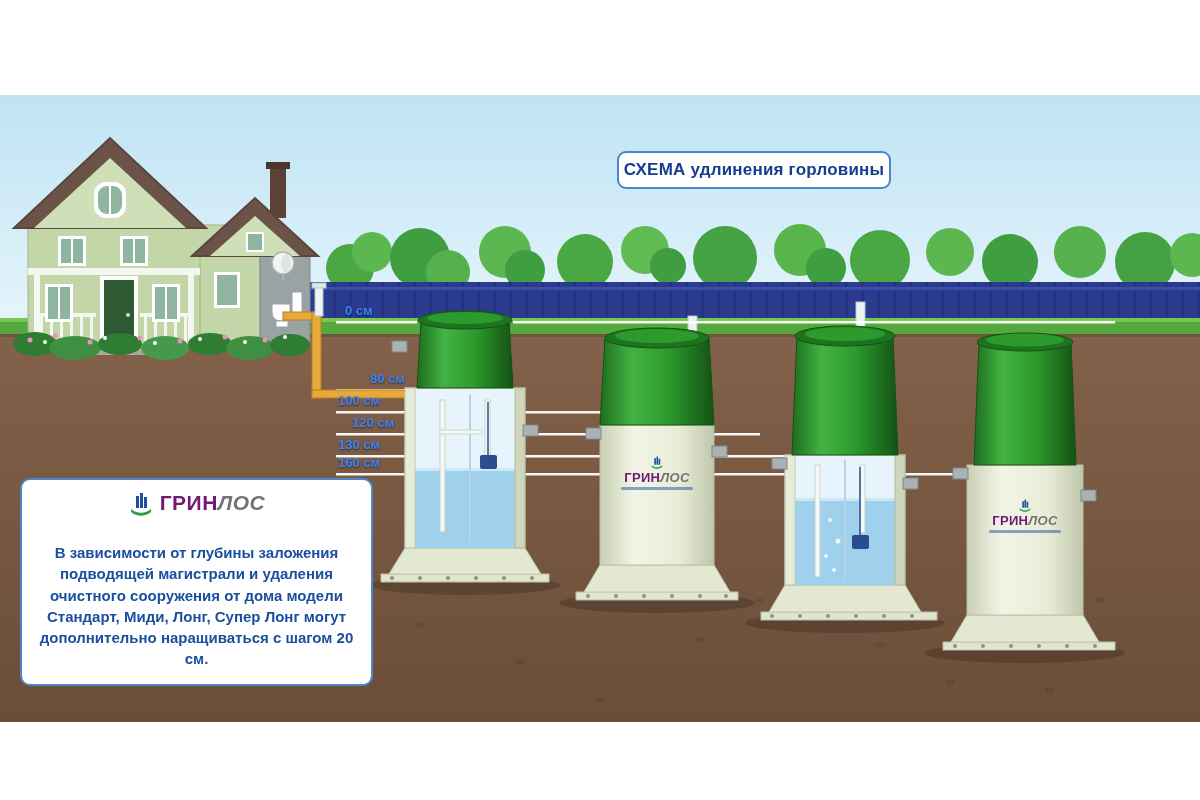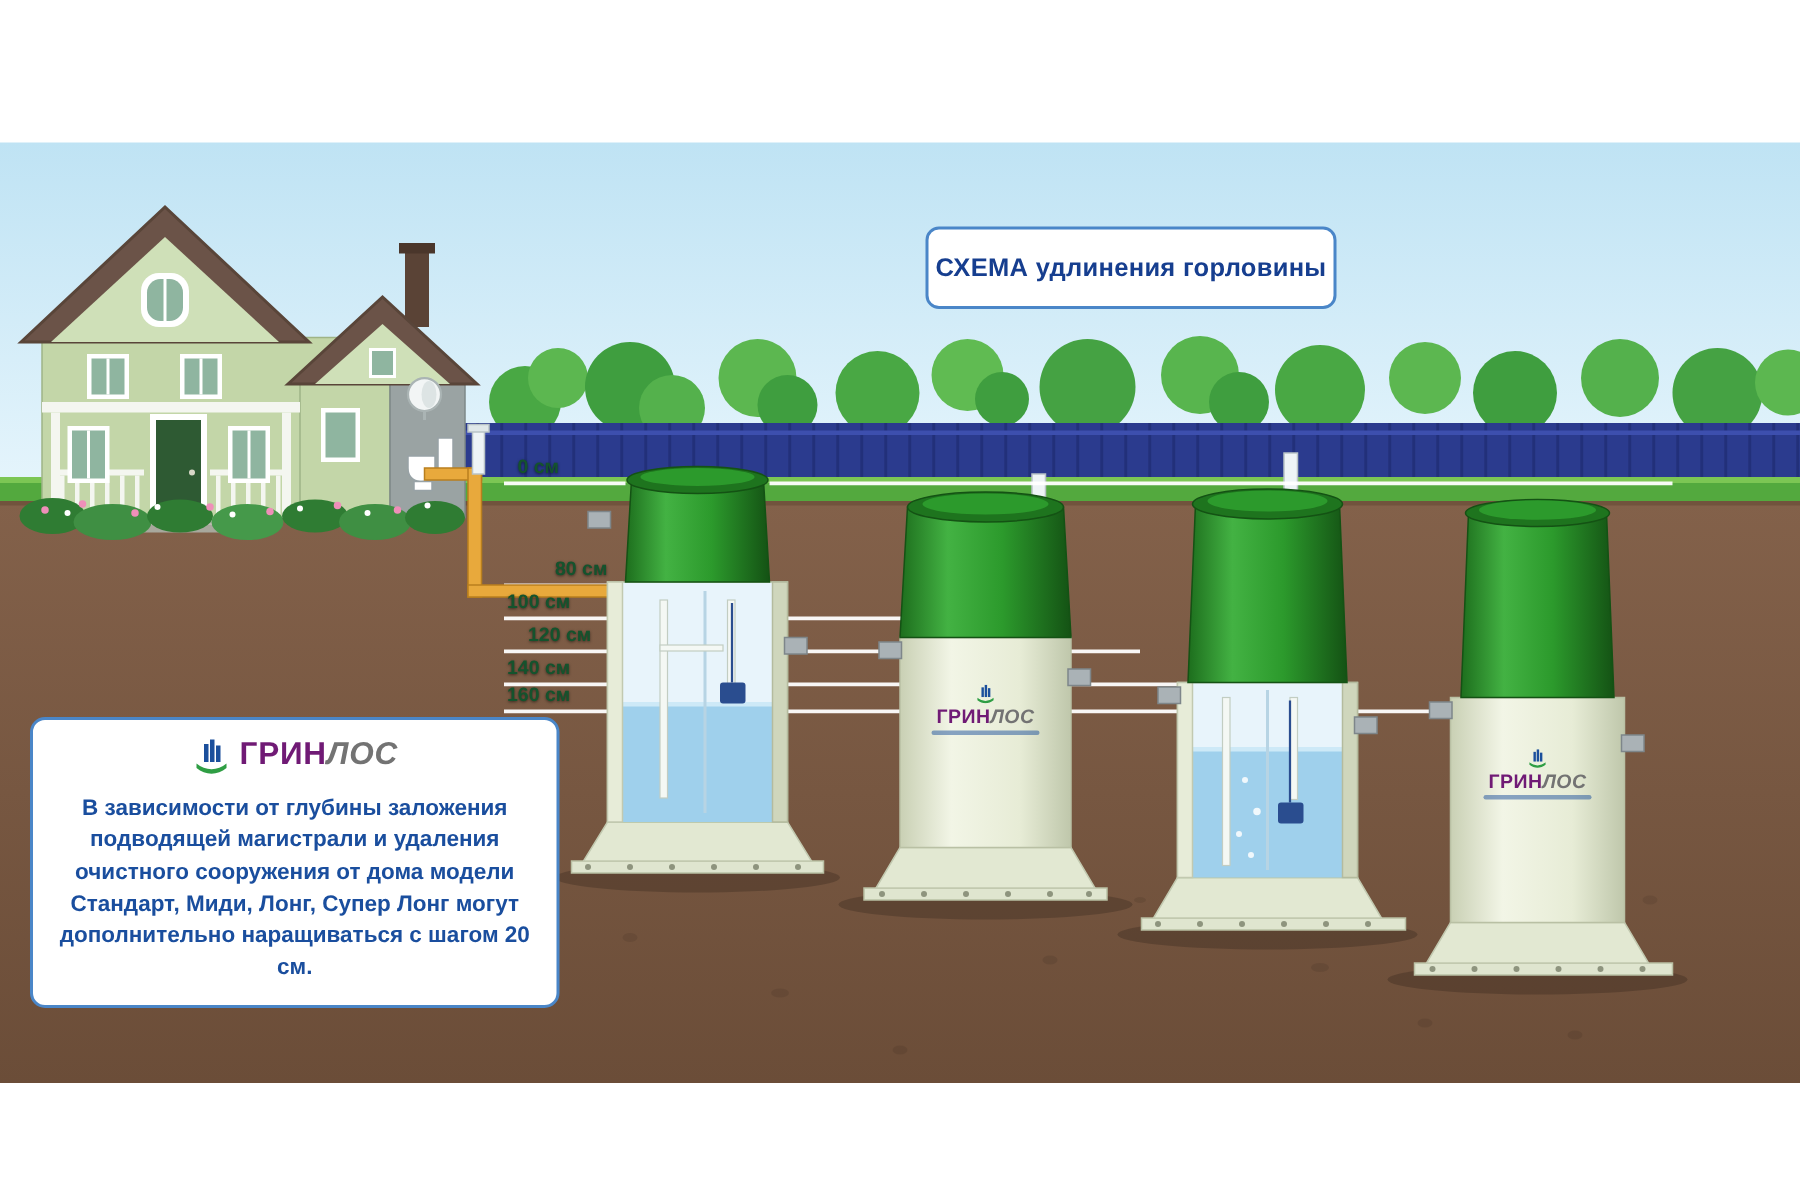--- a/index.html
+++ b/index.html
@@ -1,44 +1,44 @@
 <!DOCTYPE html>
 <html><head>
 <meta charset="utf-8">
 <style>
   * { margin:0; padding:0; box-sizing:border-box; }
   body { background:#ffffff; font-family:"Liberation Sans", sans-serif; }
   .canvas { position:relative; width:1200px; height:800px; background:#ffffff; overflow:hidden; margin:0 auto; }
   .scene-svg { position:absolute; left:0; top:0; }
 
   .title-banner {
-    position:absolute; left:617px; top:151px; width:274px; height:55px;
+    position:absolute; left:617px; top:151px; width:274px; height:38px;
     background:#ffffff; border:2px solid #4a86c8; border-radius:9px;
     display:flex; align-items:center; justify-content:center;
     color:#163e8f; font-size:17px; letter-spacing:.2px; z-index:5;
   }
   .title-banner .b { font-weight:800; margin-right:5px; }
   .title-banner .r { font-weight:600;text-align:center; }
 
   .depth-label {
-    position:absolute; color:#14532d; font-weight:bold; font-size:13px;
+    position:absolute; color:#3b82f6; font-weight:bold; font-size:13px;
     text-shadow:0 1px 2px rgba(0,0,0,.55); z-index:6; white-space:nowrap;
   }
 
   .info-box {
     position:absolute; left:20px; top:478px; width:353px;
     background:#ffffff; border:2px solid #4a86c8; border-radius:10px;
     padding:10px 13px 14px 13px; z-index:6;
   }
   .logo-row { display:flex; align-items:center; justify-content:center; gap:6px; }
   .logo-text { font-size:21px; font-weight:800; letter-spacing:.5px; }
   .logo-green { color:#701a75; }
   .logo-blue { color:#737373;font-style:italic; }
   .info-text {
-    margin-top:12px; color:#1a4e9e; font-weight:bold; font-size:15px;
+    margin-top:26px; color:#1a4e9e; font-weight:bold; font-size:15px;
     text-align:center; line-height:1.42;
   }
 
   .tank-logo { position:absolute; width:116px; text-align:center; z-index:6; }
   .tank-logo .txt { font-size:13px; font-weight:800; letter-spacing:.3px; }
   .tank-logo .tagline-line { height:3px; width:72px; margin:2px auto 0; background:rgba(27,79,156,.5); border-radius:2px; }
   .tank-logo svg { display:block; margin:0 auto 1px auto; }
 </style>
 </head>
 <body>
@@ -391,21 +391,21 @@
 
 <div class="title-banner">
   <span class="b">СХЕМА</span>
   <span class="r">удлинения горловины</span>
 </div>
 
 <span class="depth-label" style="left:345px; top:303px;">0 см</span>
 <span class="depth-label" style="left:340px; top:371px;margin-left:30px;">80 см</span>
 <span class="depth-label" style="left:338px; top:393px;">100 см</span>
 <span class="depth-label" style="left:352px; top:415px;">120 см</span>
-<span class="depth-label" style="left:338px; top:437px;">140 см</span>
+<span class="depth-label" style="left:338px; top:437px;">130 см</span>
 <span class="depth-label" style="left:338px; top:455px;">160 см</span>
 
 <div class="info-box">
   <div class="logo-row">
     <svg width="26" height="26" viewBox="0 0 26 26">
       <rect x="8" y="6" width="3" height="12" fill="#1b4f9c"></rect>
       <rect x="12" y="3" width="3" height="15" fill="#1b4f9c"></rect>
       <rect x="16" y="7" width="3" height="11" fill="#1b4f9c"></rect>
       <path d="M3,19 C9,24 17,24 23,19 L23,22 C17,27 9,27 3,22 Z" fill="#2f9e44"></path>
     </svg>

